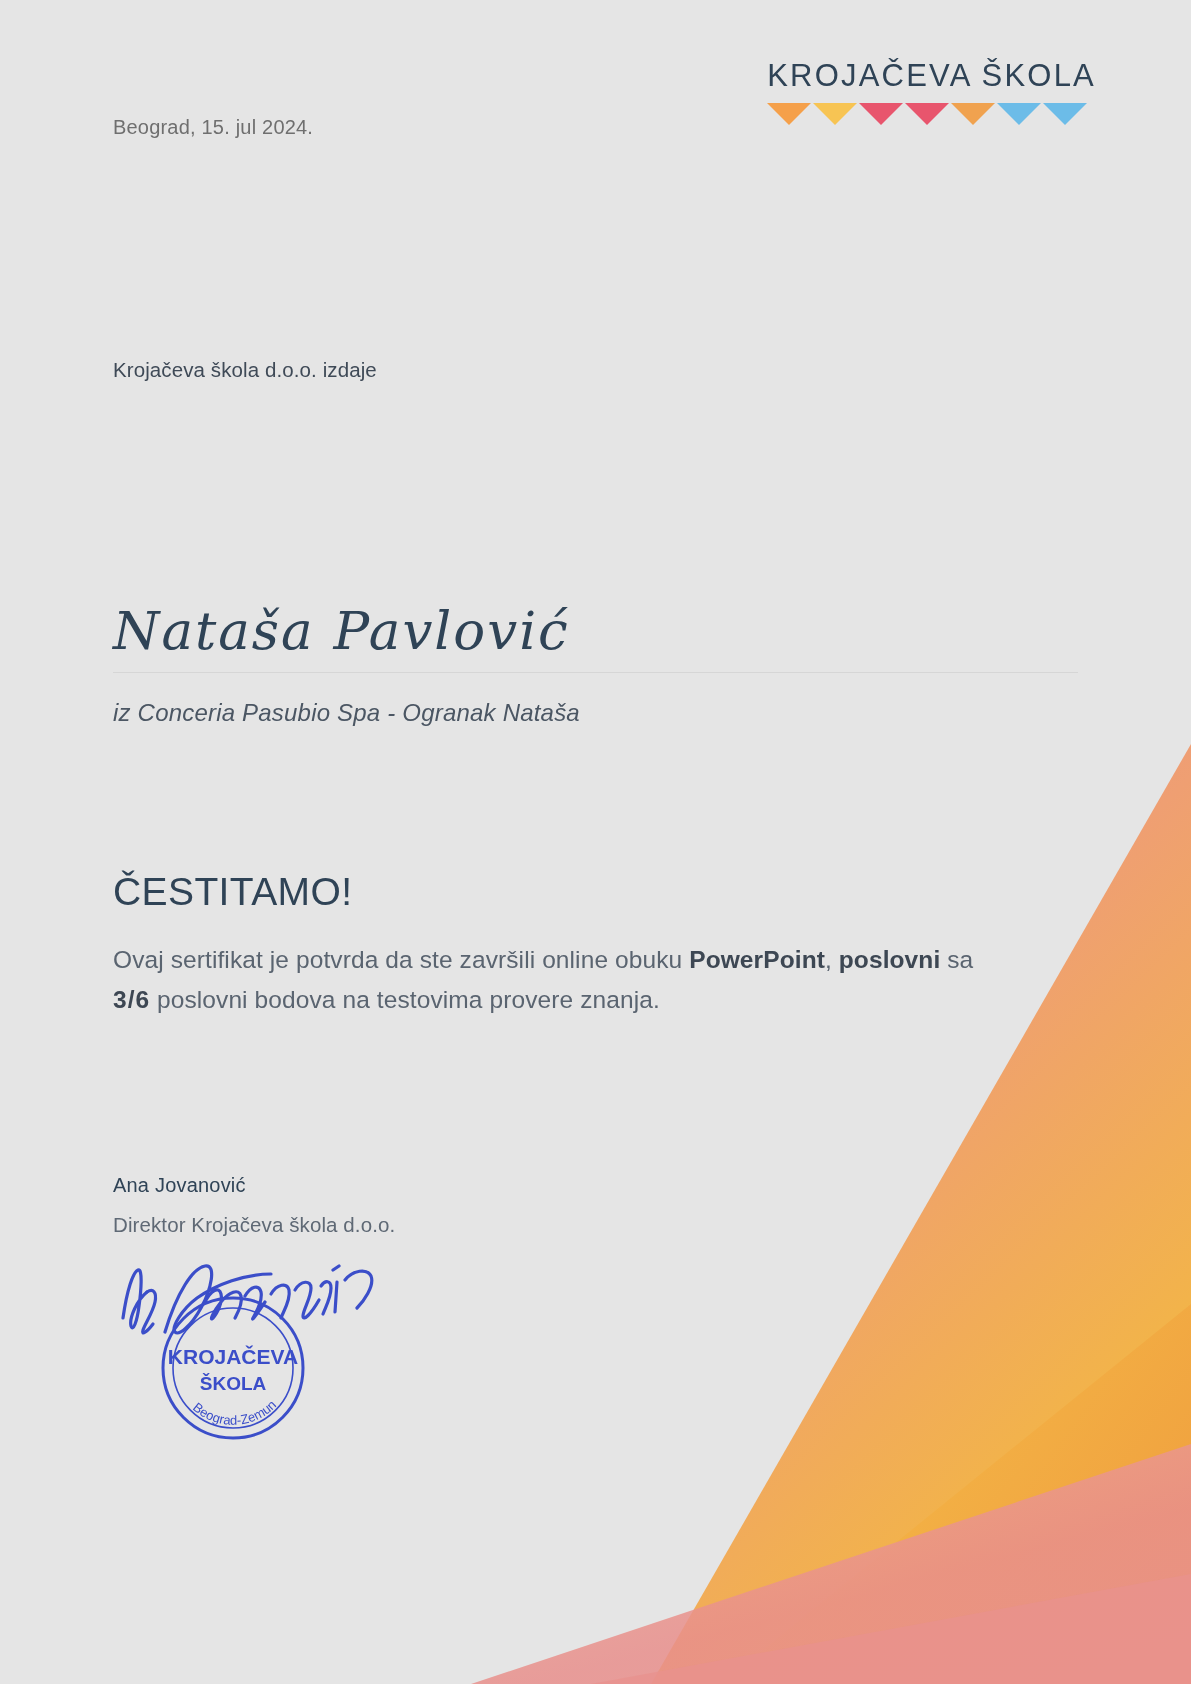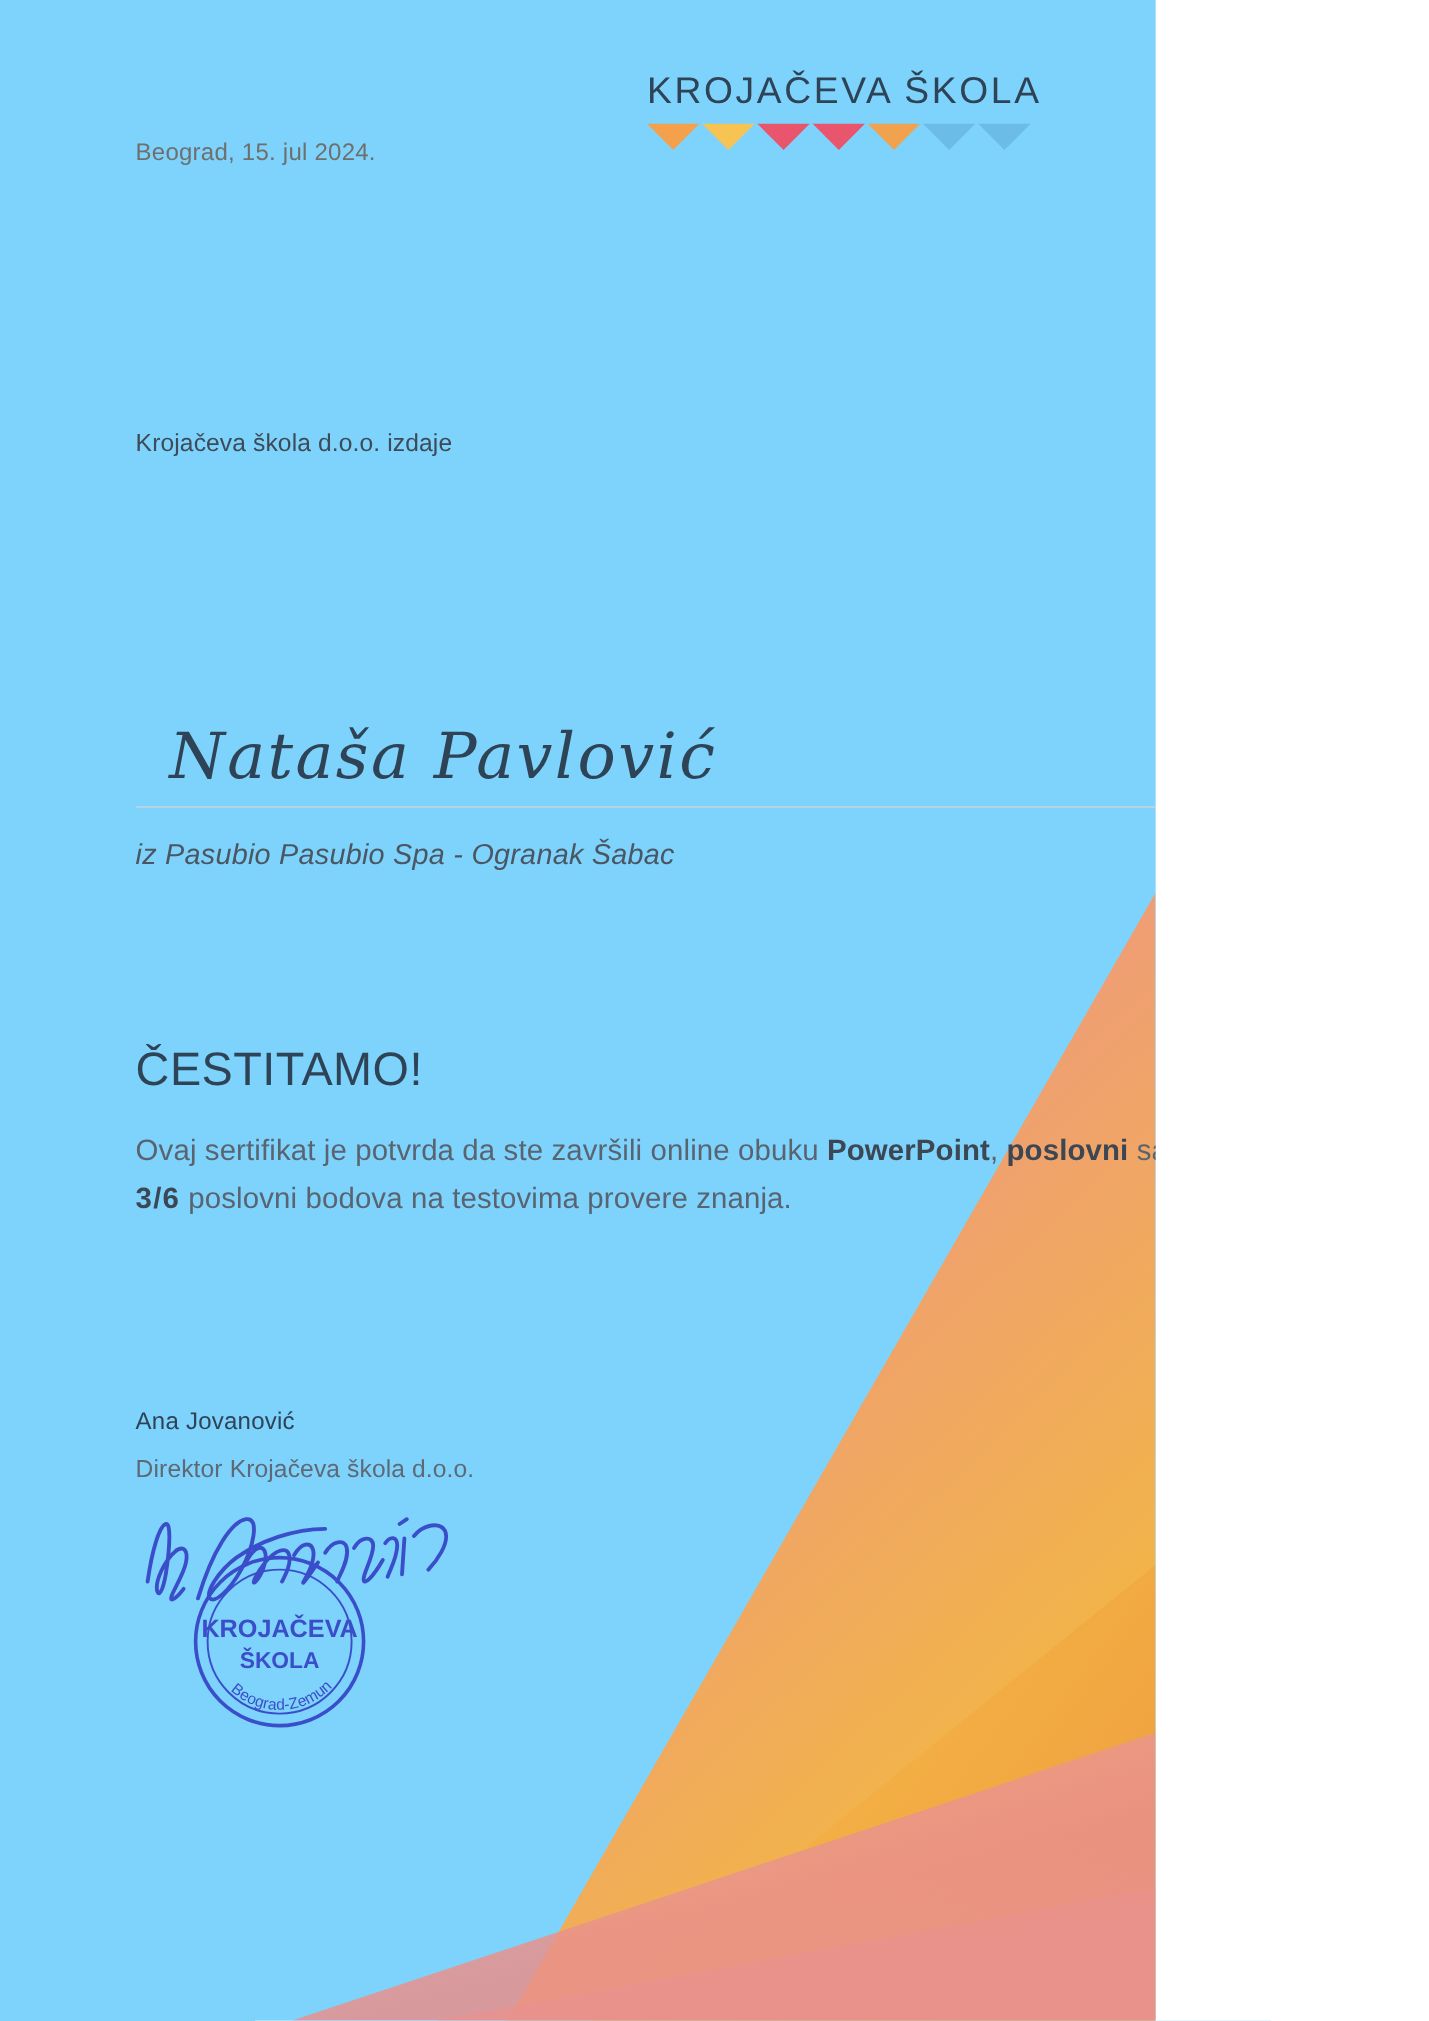--- a/index.html
+++ b/index.html
@@ -8,23 +8,23 @@
   }
   body {
     width: 1191px;
     height: 1684px;
     background: #ffffff;
     font-family: "Liberation Sans", sans-serif;
     overflow: hidden;
   }
   .page {
     position: relative;
-    width: 963px;
+    width: 1191px;
     height: 1684px;
-    background: #7dd3fc;
+    background: #e5e5e5;
     overflow: hidden;
   }
 
   
   .corner-art {
     position: absolute;
     right: 0;
     bottom: 0;
     width: 720px;
     height: 940px;
@@ -86,21 +86,20 @@
   .recipient {
     position: absolute;
     top: 600px;
     left: 113px;
     font-size: 53px;
     color: #2f4356;
     font-family: "DejaVu Serif", serif;
     font-style: italic;
     letter-spacing: 2px;
     white-space: nowrap;
-    margin-left: 28px;
   }
   .recipient-rule {
     position: absolute;
     top: 672px;
     left: 113px;
     width: 965px;
     height: 1px;
     background: #d6d6d6;
   }
   .company {
@@ -207,21 +206,21 @@
       <polygon points="276,0 320,0 298,22" fill="#6cbce8"></polygon>
     </svg>
   </div>
 
   <div class="date">Beograd, 15. jul 2024.</div>
 
   <div class="issuer">Krojačeva škola d.o.o. izdaje</div>
 
   <div class="recipient">Nataša Pavlović</div>
   <div class="recipient-rule"></div>
-  <div class="company">iz Pasubio Pasubio Spa - Ograna­k Šabac</div>
+  <div class="company">iz Conceria Pasubio Spa - Ograna­k Nataša</div>
 
   <div class="congrats">ČESTITAMO!</div>
 
   <div class="body-text">
     <span>Ovaj sertifikat je potvrda da ste završili online obuku </span><b>PowerPoint</b><span>, </span><b>poslovni</b><span> sa </span><span class="score">3/6</span><span> poslovni bodova na testovima provere znanja.</span>
   </div>
 
   <div class="sig-name">Ana Jovanović</div>
   <div class="sig-role">Direktor Krojačeva škola d.o.o.</div>
 

